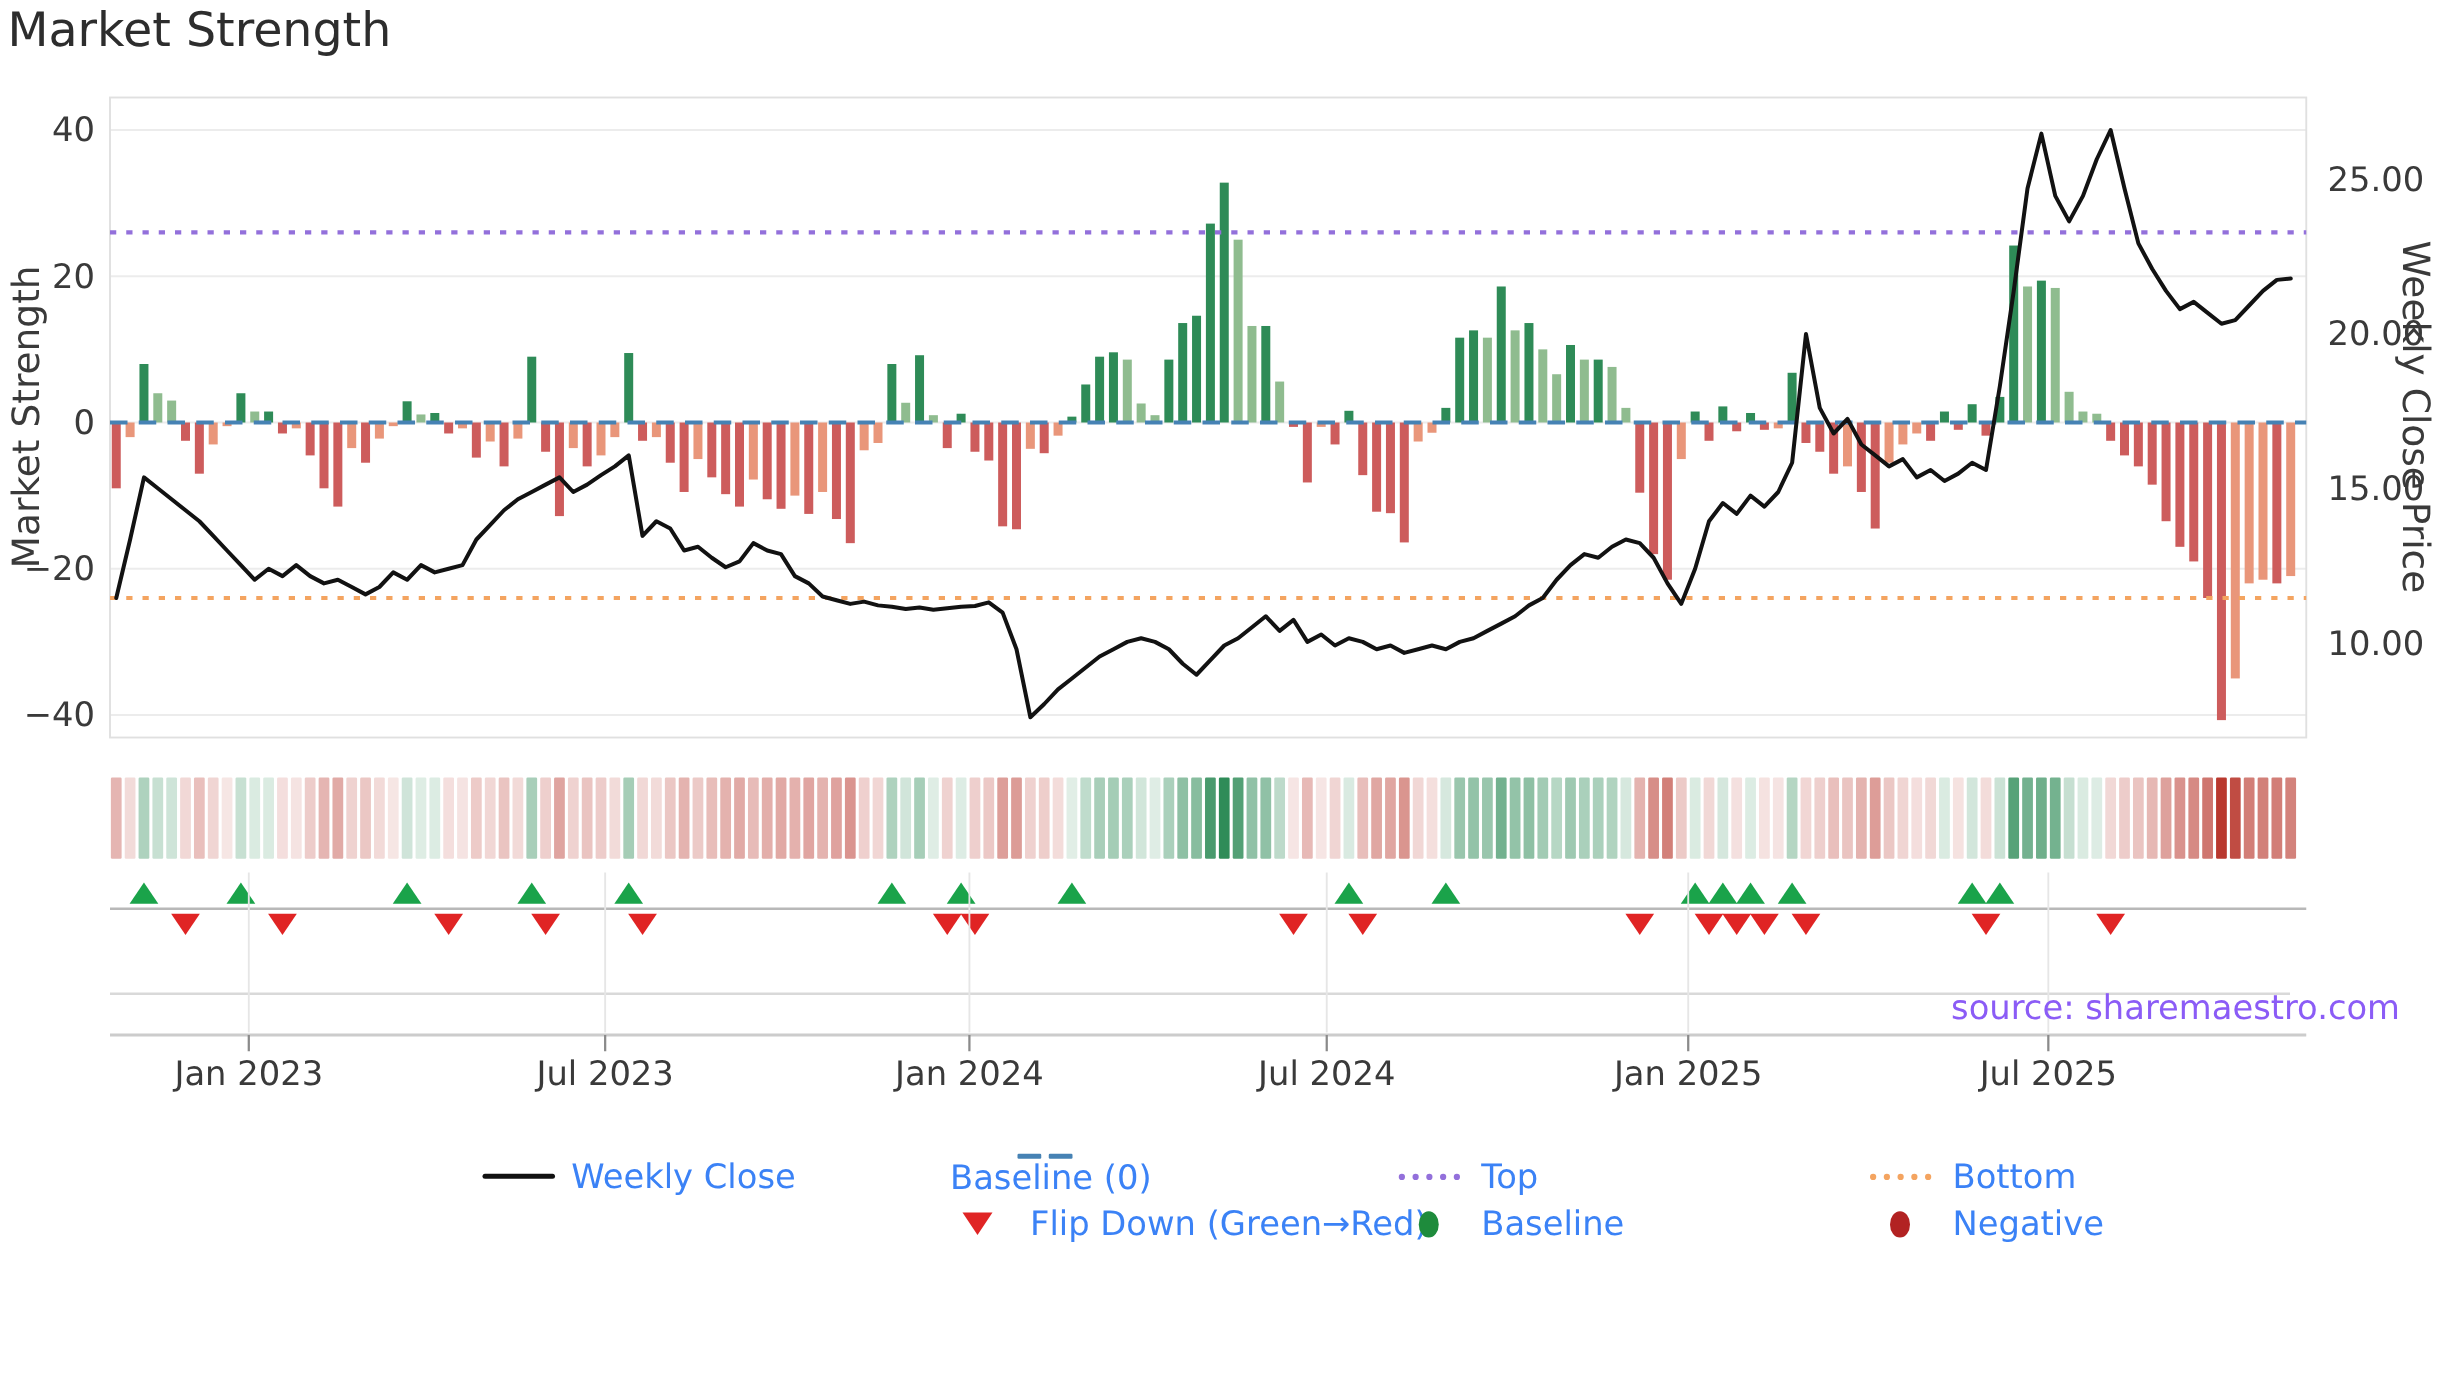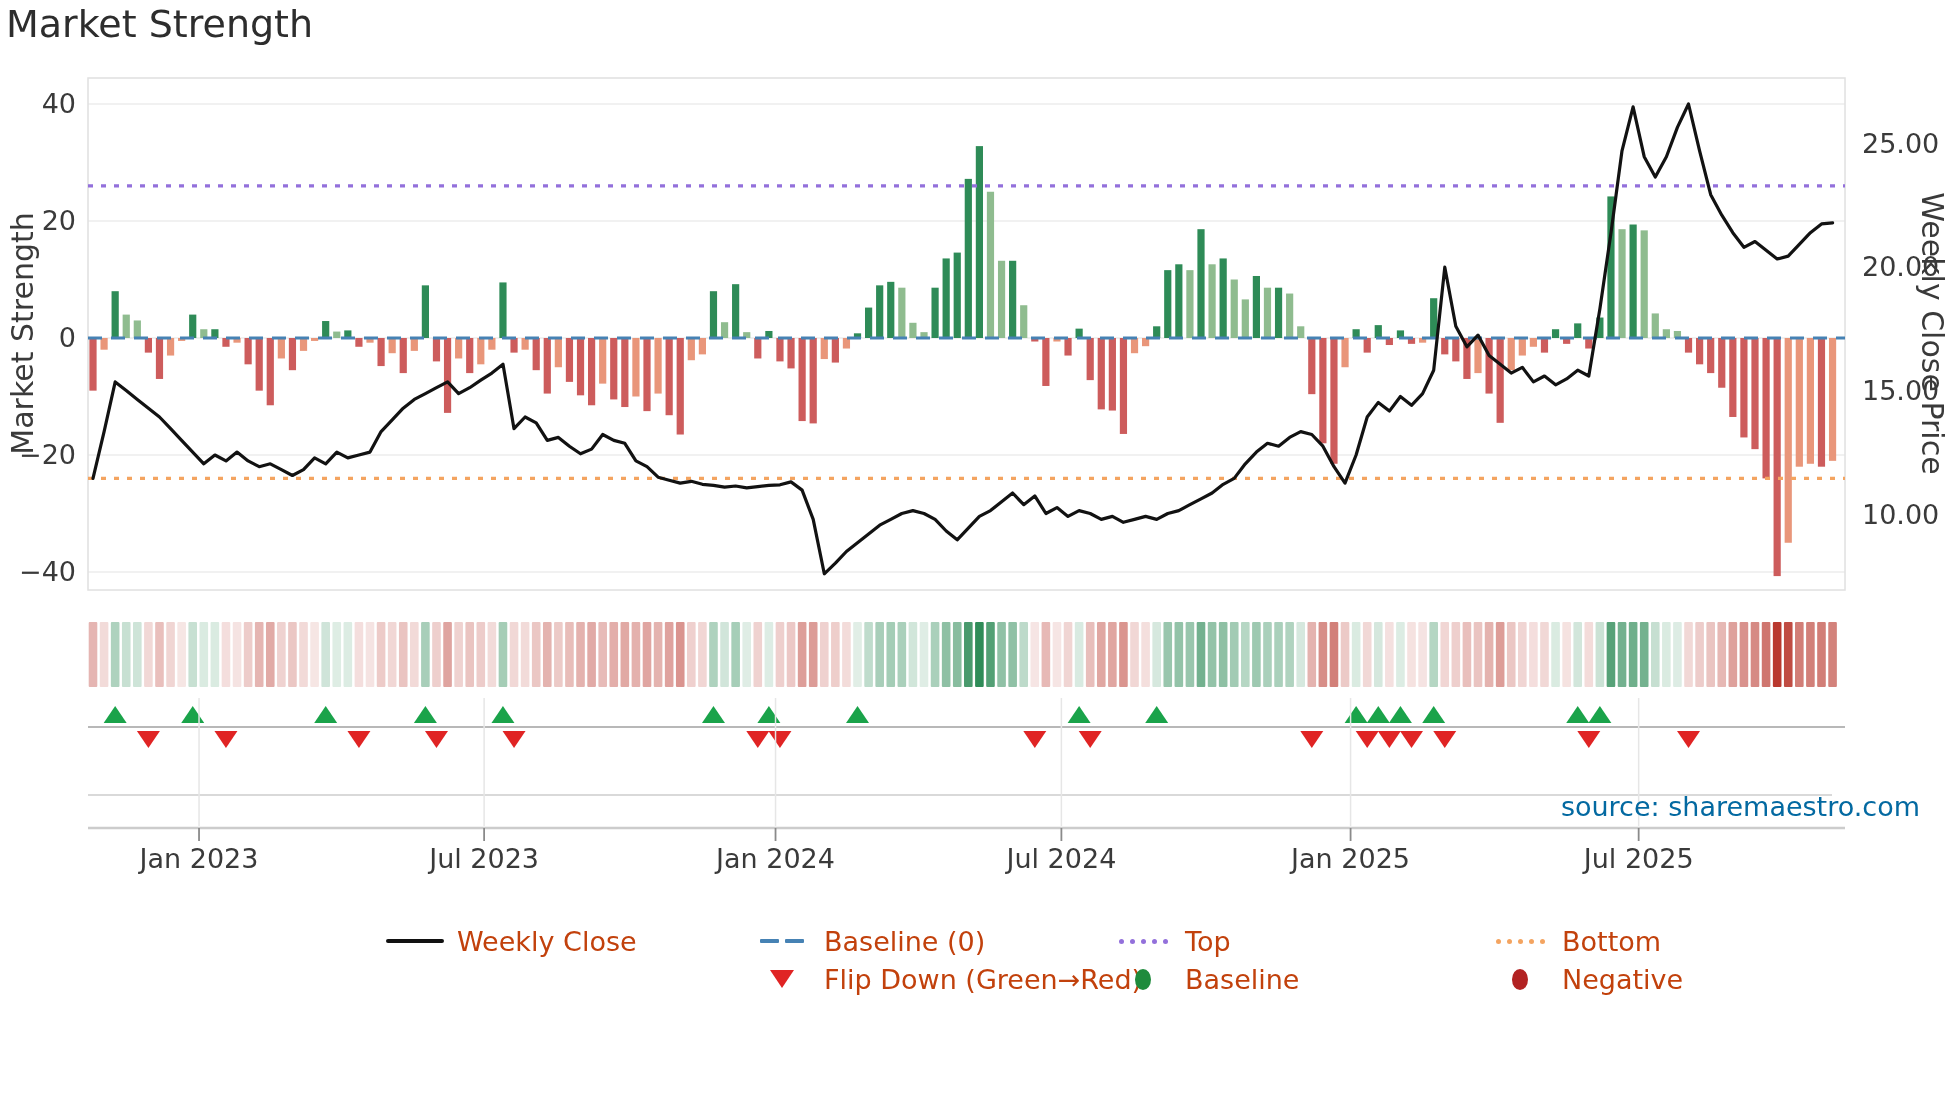--- a/index.html
+++ b/index.html
@@ -5,25 +5,25 @@
   html,body{margin:0;padding:0;background:#ffffff;}
   body{width:1960px;height:1102px;position:relative;overflow:hidden;
        font-family:"DejaVu Sans","Liberation Sans",sans-serif;}
   .figure{position:absolute;inset:0;border-radius:10px;}
   .chart-title{position:absolute;left:6px;top:2px;font-size:38px;color:#2d2d2d;}
   .y-axis-title{position:absolute;left:-148px;top:316px;width:340px;text-align:center;
        transform:rotate(-90deg);transform-origin:center;font-size:30px;color:#3a3a3a;}
   .y2-axis-title{position:absolute;left:1762px;top:316px;width:340px;text-align:center;
        transform:rotate(90deg);transform-origin:center;font-size:30px;color:#3a3a3a;}
   svg{position:absolute;left:0;top:0;}
-  .source-text{position:absolute;right:40px;top:791px;font-size:27px;color:#0369a1;}
+  .source-text{position:absolute;right:40px;top:791px;font-size:27px;color:#8b5cf6;}
   .legend{position:absolute;left:0;top:0;width:100%;height:100%;pointer-events:none;}
   .legend-item{position:absolute;display:flex;align-items:center;height:36px;}
   .legend-swatch{width:64px;display:flex;align-items:center;justify-content:center;gap:6px;}
-  .legend-label{margin-left:10px;font-size:27px;color:#c2410c;white-space:nowrap;}
+  .legend-label{margin-left:10px;font-size:27px;color:#3b82f6;white-space:nowrap;}
   .sw-line{width:58px;height:4px;background:#111;border-radius:2px;}
   .sw-dash{width:19px;height:4px;background:#4682b4;border-radius:1px;}
   .sw-dot{width:5px;height:5px;border-radius:50%;}
   .sw-tri-up{width:0;height:0;border-left:12px solid transparent;border-right:12px solid transparent;
        border-bottom:18px solid #1aa34a;}
   .sw-tri-down{width:0;height:0;border-left:12px solid transparent;border-right:12px solid transparent;
        border-top:18px solid #e02424;}
   .sw-oval{width:16px;height:21px;border-radius:50%;}
 </style>
 </head>
@@ -440,21 +440,21 @@
       </g>
     </svg>
   <div class="source-text">source: sharemaestro.com</div>
   <div class="legend" id="legend">
       <div class="legend-item" style="left: 383px; top: 923px;">
         <span class="legend-swatch">
           <span class="sw-line"></span>
         </span>
         <span class="legend-label">Weekly Close</span>
       </div>
-      <div class="legend-item" style="left: 750px; top: 923px;">
+      <div class="legend-item" style="left: 750px; top: 923px; flex-direction: column;">
         <span class="legend-swatch">
           <span class="sw-dash"></span>
           <span class="sw-dash"></span>
         </span>
         <span class="legend-label">Baseline (0)</span>
       </div>
       <div class="legend-item" style="left: 1111px; top: 923px; justify-content: flex-end;">
         <span class="legend-swatch">
           <span class="sw-dot" style="background: rgb(147, 112, 219);"></span>
           <span class="sw-dot" style="background: rgb(147, 112, 219);"></span>

